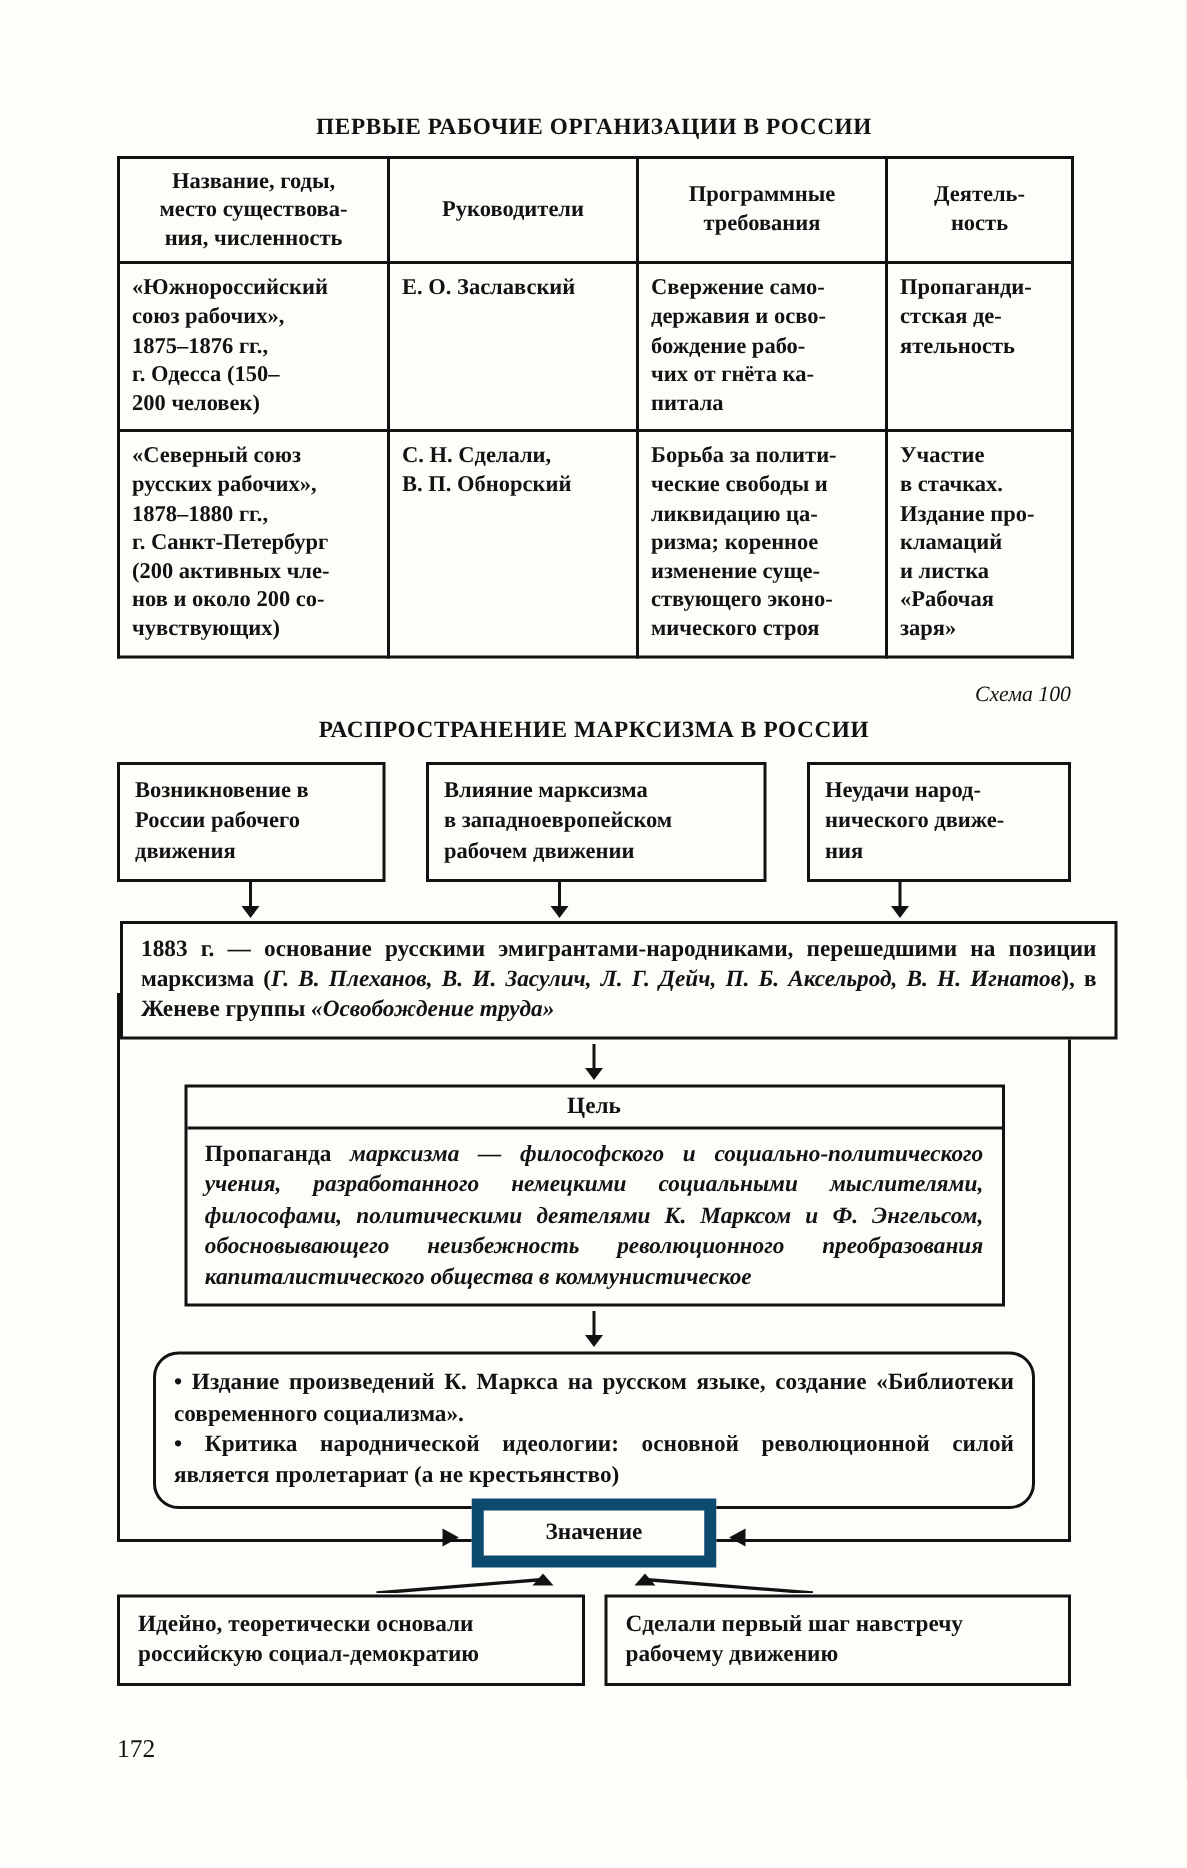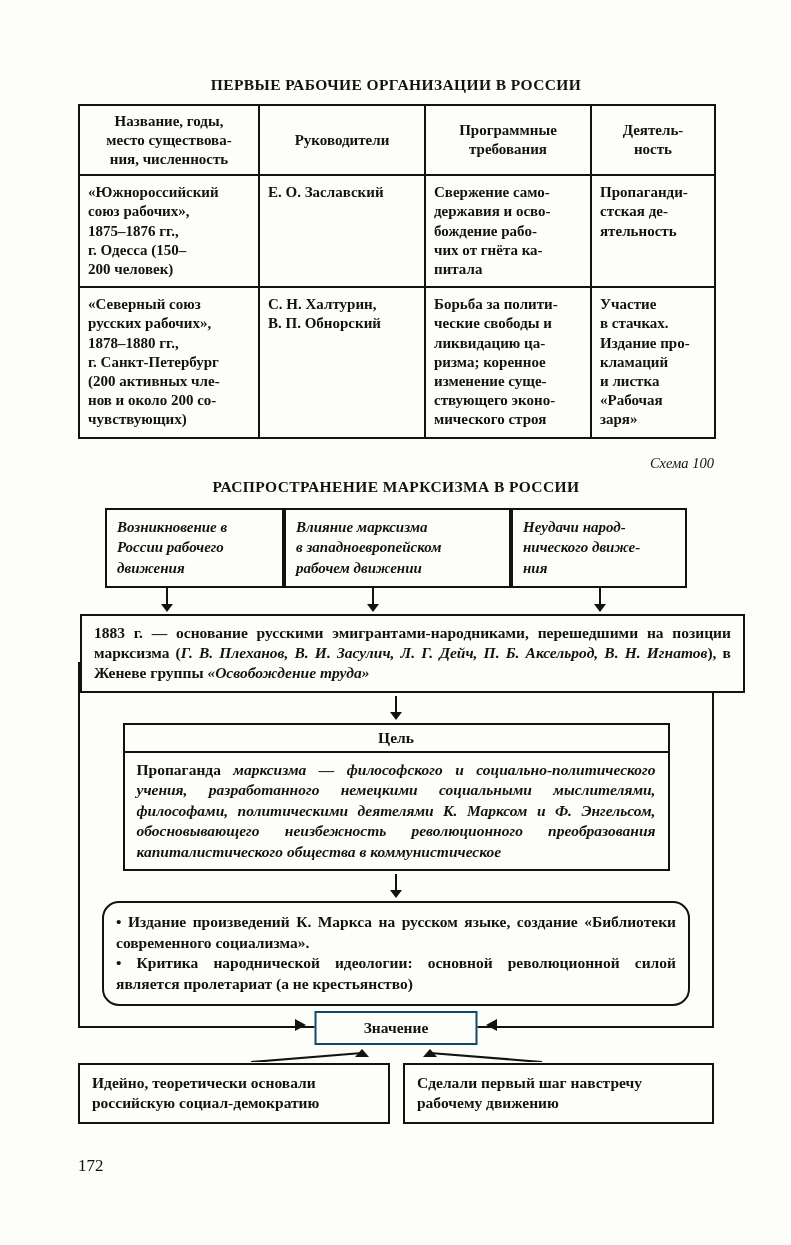--- a/index.html
+++ b/index.html
@@ -26,21 +26,21 @@
     border: 2px solid #121212;
     font-size: 15px; font-weight: bold;
     white-space: pre-line;
   }
   .org-table th { text-align: center; vertical-align: middle; padding: 6px 4px; line-height: 1.25; }
   .org-table td { text-align: left; vertical-align: top; padding: 7px 8px; line-height: 1.28; }
   .c1 { width: 180px; } .c2 { width: 166px; } .c3 { width: 166px; } .c4 { width: 124px; }
 
   
   .scheme-caption { margin-top: 16px; }
-  .top-boxes { display: flex; justify-content: center; margin-top: 12px; font-style: italic; }
+  .top-boxes { display: flex; justify-content: space-between; margin-top: 12px; }
   .box { border: 2px solid #121212; }
   .top-box { padding: 7px 10px; font-weight: bold; font-size: 15px; line-height: 1.38; white-space: pre-line; }
   .tb1 { width: 179px; } .tb2 { width: 176px; } .tb3 { width: 227px; }
 
   .arrow-row { position: relative; height: 26px; }
   .v-arrow { position: absolute; top: 0; transform: translateX(-50%); }
   .v-arrow .stem { width: 2px; height: 16px; background: #121212; margin: 0 auto; }
   .v-arrow .head {
     width: 0; height: 0; margin: 0 auto;
     border-left: 6px solid transparent; border-right: 6px solid transparent;
@@ -71,21 +71,21 @@
   .results-box {
     width: 588px; margin: 0 auto; padding: 9px 12px 10px;
     font-size: 15.5px; font-weight: bold; line-height: 1.32; border-radius: 17px;
   }
   .bullet-item { text-align: justify; }
   .bullet-item::before { content: "•  "; }
 
   .significance-box {
     position: absolute; left: 50%; bottom: -19px; transform: translateX(-50%);
     width: 163px; z-index: 2;
-    background: #fdfdfa; border: 2px solid #0c4a6e;
+    background: #fdfdfa; border: 8px solid #0c4a6e;
     text-align: center; font-weight: bold; font-size: 15.5px; padding: 6px 0;
   }
   .edge-arrowhead-left {
     position: absolute; bottom: -5px; left: calc(50% - 101px);
     width: 0; height: 0;
     border-top: 6px solid transparent; border-bottom: 6px solid transparent;
     border-left: 11px solid #121212;
   }
   .edge-arrowhead-right {
     position: absolute; bottom: -5px; right: calc(50% - 101px);
@@ -146,21 +146,21 @@
 ятельность</td>
       </tr>
       <tr>
         <td>«Северный союз
 русских рабочих»,
 1878–1880 гг.,
 г. Санкт-Петербург
 (200 активных чле-
 нов и около 200 со-
 чувствующих)</td>
-        <td>С. Н. Халтурин,
+        <td>С. Н. Сделали,
 В. П. Обнорский</td>
         <td>Борьба за полити-
 ческие свободы и
 ликвидацию ца-
 ризма; коренное
 изменение суще-
 ствующего эконо-
 мического строя</td>
         <td>Участие
 в стачках.

